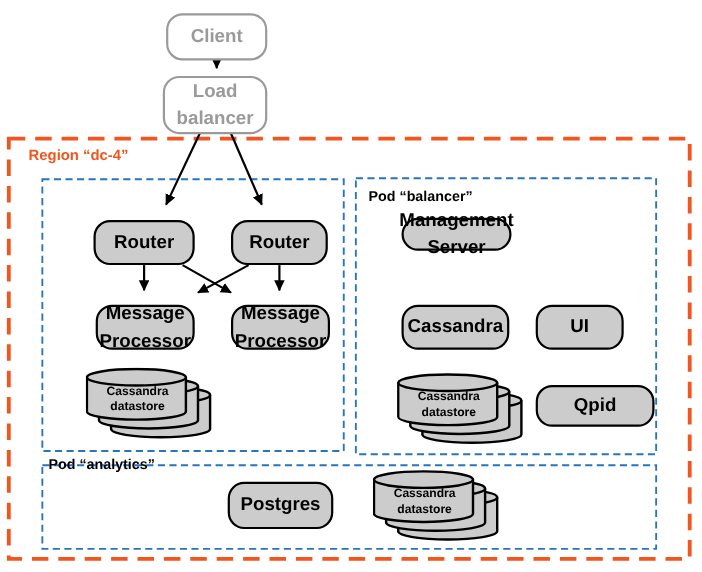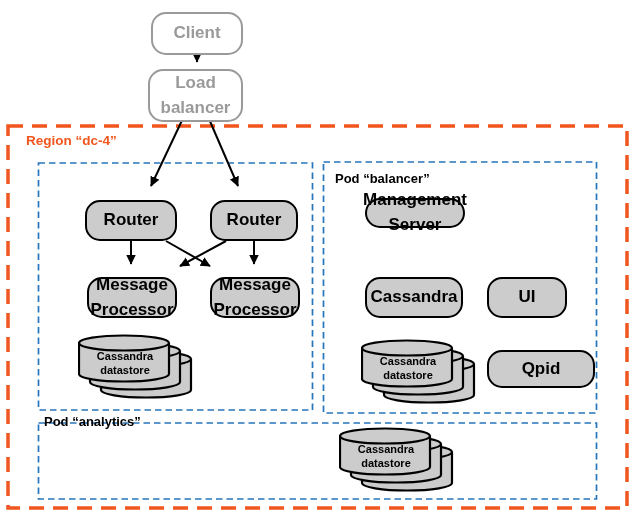--- a/index.html
+++ b/index.html
@@ -68,20 +68,21 @@
   <div class="node" style="left:85px;top:200px;width:92px;height:41px">Router</div>
   <div class="node" style="left:210px;top:200px;width:88px;height:41px">Router</div>
   <div class="node" style="left:87px;top:277px;width:90px;height:41px">Message Processor</div>
   <div class="node" style="left:210px;top:277px;width:90px;height:41px">Message Processor</div>
 
   <div class="node" style="left:365px;top:198px;width:100px;height:30px">Management Server</div>
   <div class="node" style="left:365px;top:277px;width:98px;height:41px">Cassandra</div>
   <div class="node" style="left:487px;top:277px;width:80px;height:41px">UI</div>
   <div class="node" style="left:487px;top:350px;width:108px;height:38px">Qpid</div>
 
+  <div class="node" style="left:207px;top:438px;width:96px;height:43px">Postgres</div>
 
   <div class="stack" style="left:78px;top:334px">
     <svg width="122" height="70">
       <g class="cyl" transform="translate(22,16)">
           <path d="M1,9 V40 a45,7.5 0 0 0 90,0 V9"></path>
           <ellipse cx="46" cy="9" rx="45" ry="7.5"></ellipse>
         </g>
       <g class="cyl" transform="translate(11,8)">
           <path d="M1,9 V40 a45,7.5 0 0 0 90,0 V9"></path>
           <ellipse cx="46" cy="9" rx="45" ry="7.5"></ellipse>

